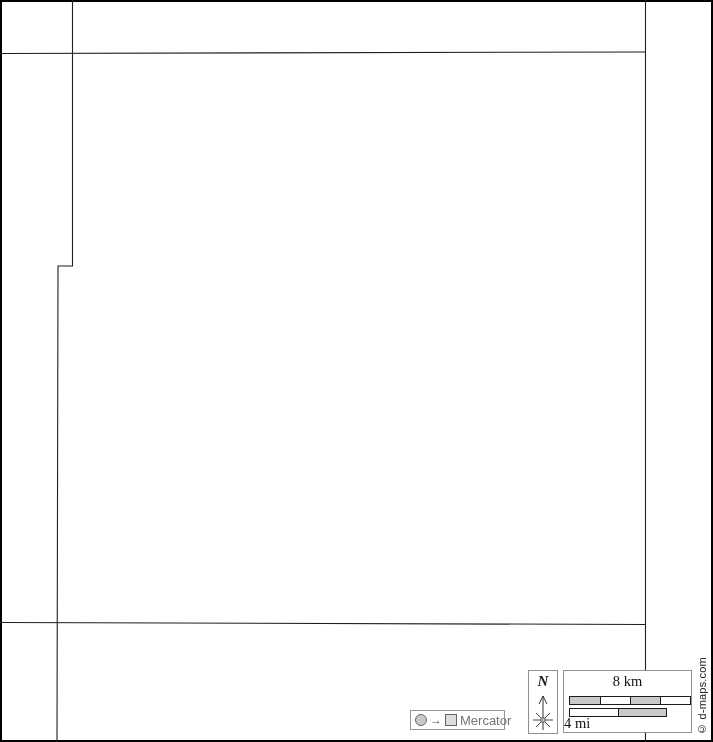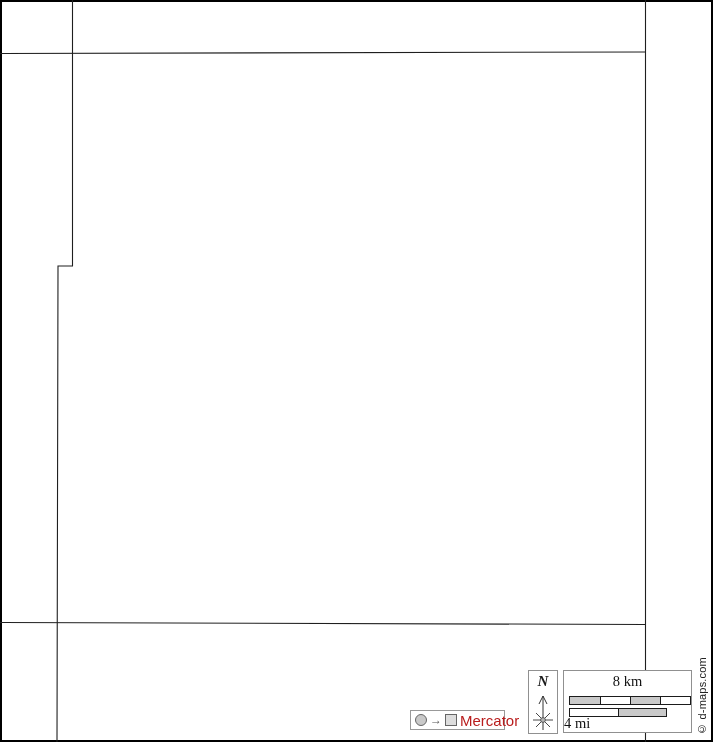--- a/index.html
+++ b/index.html
@@ -32,21 +32,21 @@
     border:1px solid #999999;
   }
   #proj-circle{
     width:10px;height:10px;border-radius:50%;background:#c9c9c9;border:1px solid #666666;
     flex:0 0 auto;
   }
   #proj-arrow{color:#555555;font-size:12px;line-height:10px;flex:0 0 auto;}
   #proj-square{
     width:10px;height:10px;background:#dddddd;border:1px solid #666666;flex:0 0 auto;
   }
-  #projection-label{font-size:15px;color:#b91c1c;}
+  #projection-label{font-size:13px;color:#737373;}
   #copyright{
     position:absolute;left:693px;top:653px;width:18px;height:86px;
     writing-mode:vertical-rl;transform:rotate(180deg);
     font-size:11px;color:#222222;letter-spacing:0.2px;
     display:flex;align-items:center;justify-content:center;
   }
 </style>
 </head>
 <body>
 

